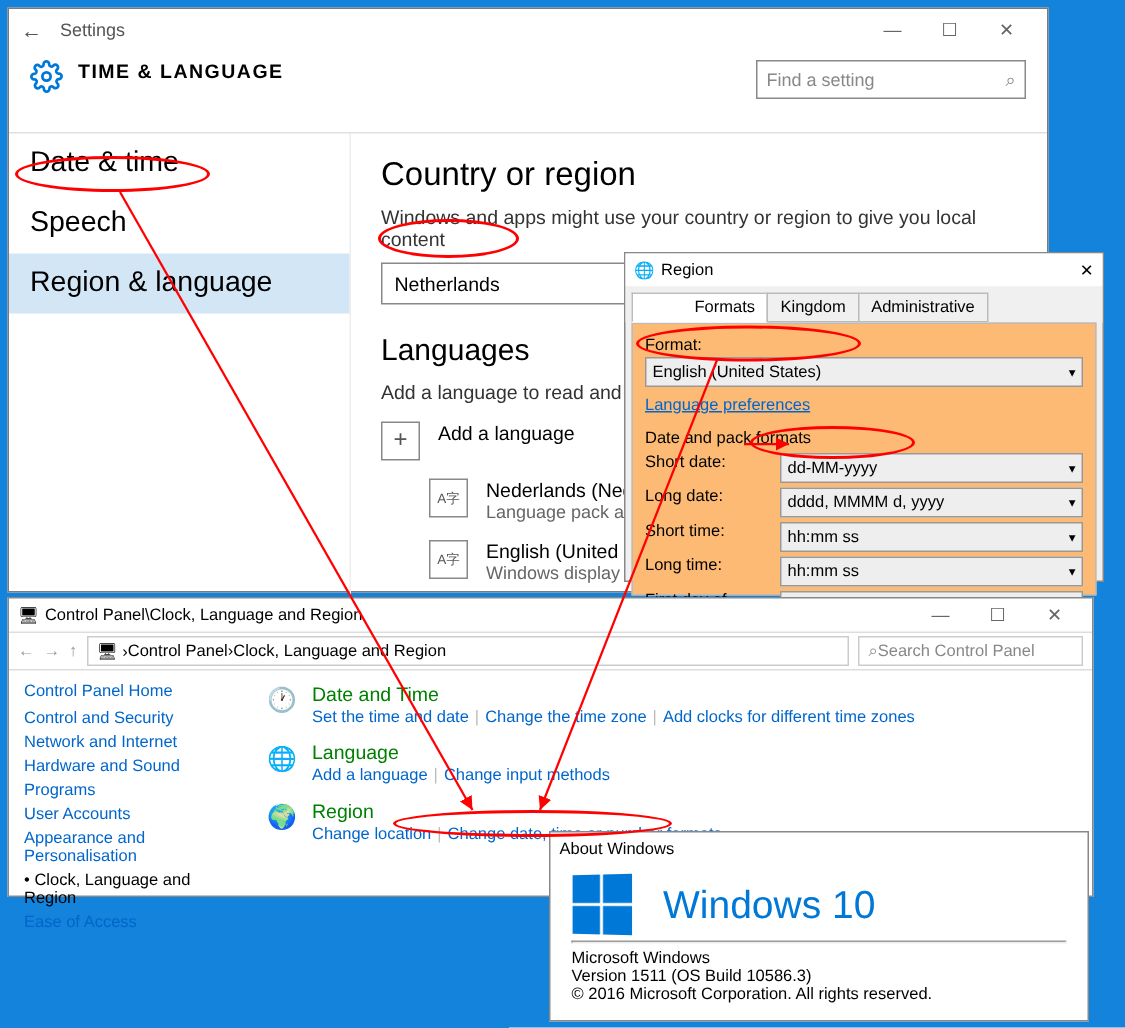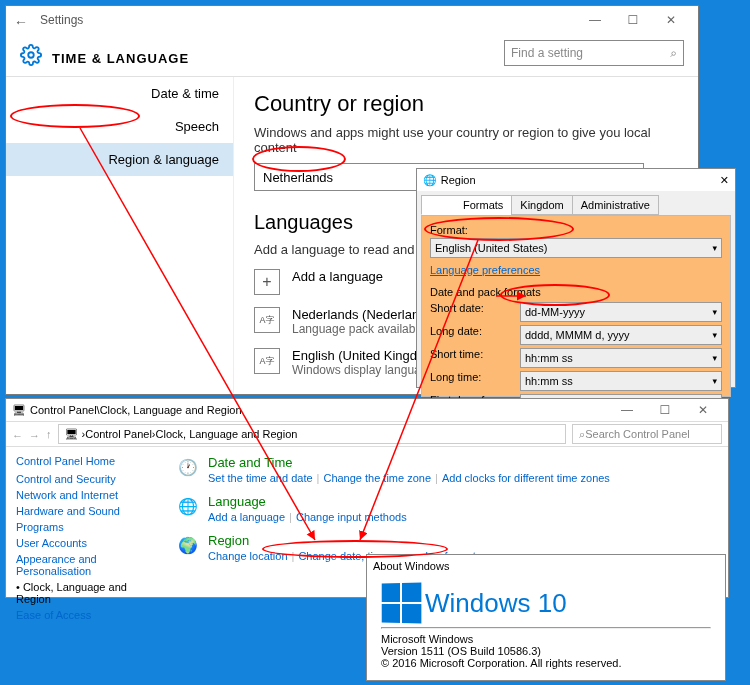--- a/index.html
+++ b/index.html
@@ -4,38 +4,38 @@
 <style>
 * { box-sizing: border-box; margin: 0; padding: 0; font-family: "Segoe UI", sans-serif; }
 body { background: #1383db; width: 750px; height: 685px; position: relative; overflow: hidden; }
 
 
 .settings-window { position: absolute; top: 5px; left: 5px; width: 694px; height: 390px; background: #fff; border: 1px solid #7a7a7a; }
 .settings-titlebar { height: 28px; display: flex; align-items: center; padding: 0 8px; font-size: 12px; color: #555; }
 .settings-titlebar .back { font-size: 14px; margin-right: 12px; cursor: pointer; }
 .winctl { margin-left: auto; display: flex; gap: 0; }
 .winctl div { width: 38px; height: 22px; display: flex; align-items: center; justify-content: center; font-size: 12px; color: #666; cursor: pointer; }
-.settings-header { display: flex; align-items: flex-end; padding: 6px 14px 10px; border-bottom: 1px solid #e0e0e0; }
+.settings-header { display: flex; align-items: flex-start; padding: 6px 14px 22px; border-bottom: 1px solid #e0e0e0; }
 .gear { width: 22px; height: 22px; margin-right: 10px; display: flex; align-items: center; justify-content: center; color: #0078d7; }
 .settings-header h2 { font-size: 13px; font-weight: 600; letter-spacing: 1px; }
 .searchbox { margin-left: auto; width: 180px; height: 26px; border: 1px solid #888; display: flex; align-items: center; padding: 0 6px; font-size: 12px; color: #888; }
 .searchbox .mag { margin-left: auto; }
 .settings-body { display: flex; height: calc(100% - 72px); }
 .sidebar { width: 228px; border-right: 1px solid #eee; }
-.sidebar-item { padding: 9px 14px; font-size: 13px; cursor: pointer; text-align: right; }
+.sidebar-item { padding: 9px 14px; font-size: 19px; cursor: pointer; }
 .sidebar-item.active { background: #d3e6f5; }
 .content { flex: 1; padding: 14px 20px; overflow: hidden; }
 .content h1 { font-size: 22px; font-weight: 400; margin-bottom: 8px; }
 .content p { font-size: 13px; color: #333; margin-bottom: 8px; }
 .combo { width: 390px; height: 28px; border: 1px solid #888; display: flex; align-items: center; padding: 0 8px; font-size: 13px; }
 .combo .chev { margin-left: auto; color: #888; font-size: 10px; }
 .content h3 { font-size: 20px; font-weight: 400; margin: 20px 0 8px; }
 .lang-item { display: flex; align-items: flex-start; gap: 12px; margin: 12px 0; }
 .lang-icon { width: 26px; height: 26px; border: 1px solid #888; display: flex; align-items: center; justify-content: center; font-size: 16px; color: #555; }
-.lang-icon.az { font-size: 9px; line-height: 1; text-align: left; }
+.lang-icon.az { font-size: 9px; line-height: 1; text-align: left; margin-left: 32px; }
 .lang-text { font-size: 13px; }
 .lang-text .sub { color: #666; font-size: 12px; }
 
 
 .region-dialog { position: absolute; top: 168px; left: 416px; width: 320px; height: 220px; background: #f0f0f0; border: 1px solid #888; }
 .region-title { height: 22px; display: flex; align-items: center; padding: 0 6px; font-size: 11px; background: #fff; }
 .region-title .x { margin-left: auto; cursor: pointer; }
 .tabs { display: flex; background: #f0f0f0; padding: 4px 4px 0; font-size: 11px; }
 .tab { padding: 3px 8px; border: 1px solid #bbb; background: #f0f0f0; margin-right: -1px; cursor: pointer; }
 .tab.active { background: #fff; border-bottom-color: #fff; padding-left: 41px; }
@@ -68,21 +68,21 @@
 .cp-caticon { width: 24px; height: 24px; display: flex; align-items: center; justify-content: center; }
 .cp-cattext .title { color: #008000; font-size: 13px; cursor: pointer; }
 .cp-cattext .links { font-size: 11px; color: #0066cc; margin-top: 2px; }
 .cp-cattext .links span { cursor: pointer; }
 .sep { color: #bbb; margin: 0 4px; }
 
 
 .about-window { position: absolute; top: 554px; left: 366px; width: 360px; height: 127px; background: #fff; border: 1px solid #888; }
 .about-title { height: 22px; display: flex; align-items: center; padding: 0 6px; font-size: 11px; }
 .about-body { padding: 6px 14px; }
-.winlogo { display: flex; align-items: center; gap: 4px; }
+.winlogo { display: flex; align-items: center; gap: 21px; }
 .logotiles { width: 40px; height: 40px; display: grid; grid-template: 1fr 1fr / 1fr 1fr; gap: 2px; transform: perspective(100px) rotateY(-8deg); }
 .logotiles div { background: #0078d7; }
 .logotext { font-size: 26px; font-weight: 300; color: #0078d7; }
 .about-info { font-size: 11px; margin-top: 4px; }
 
 
 .ellipse { position: absolute; border: 2px solid red; border-radius: 50%; pointer-events: none; }
 svg.arrows { position: absolute; top: 0; left: 0; pointer-events: none; }
 </style>
 </head>

